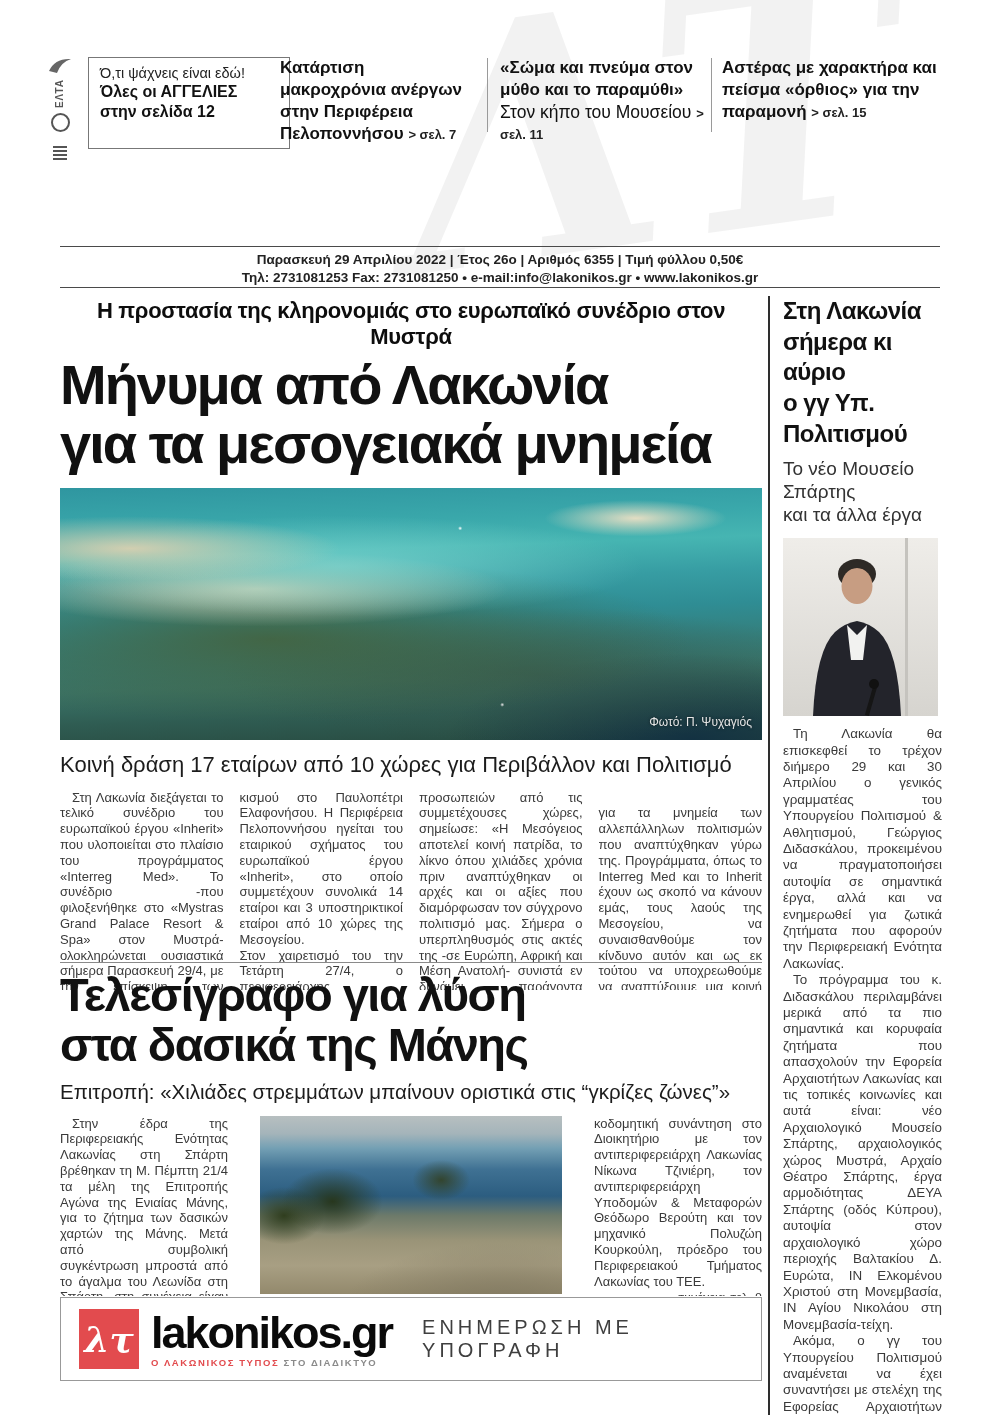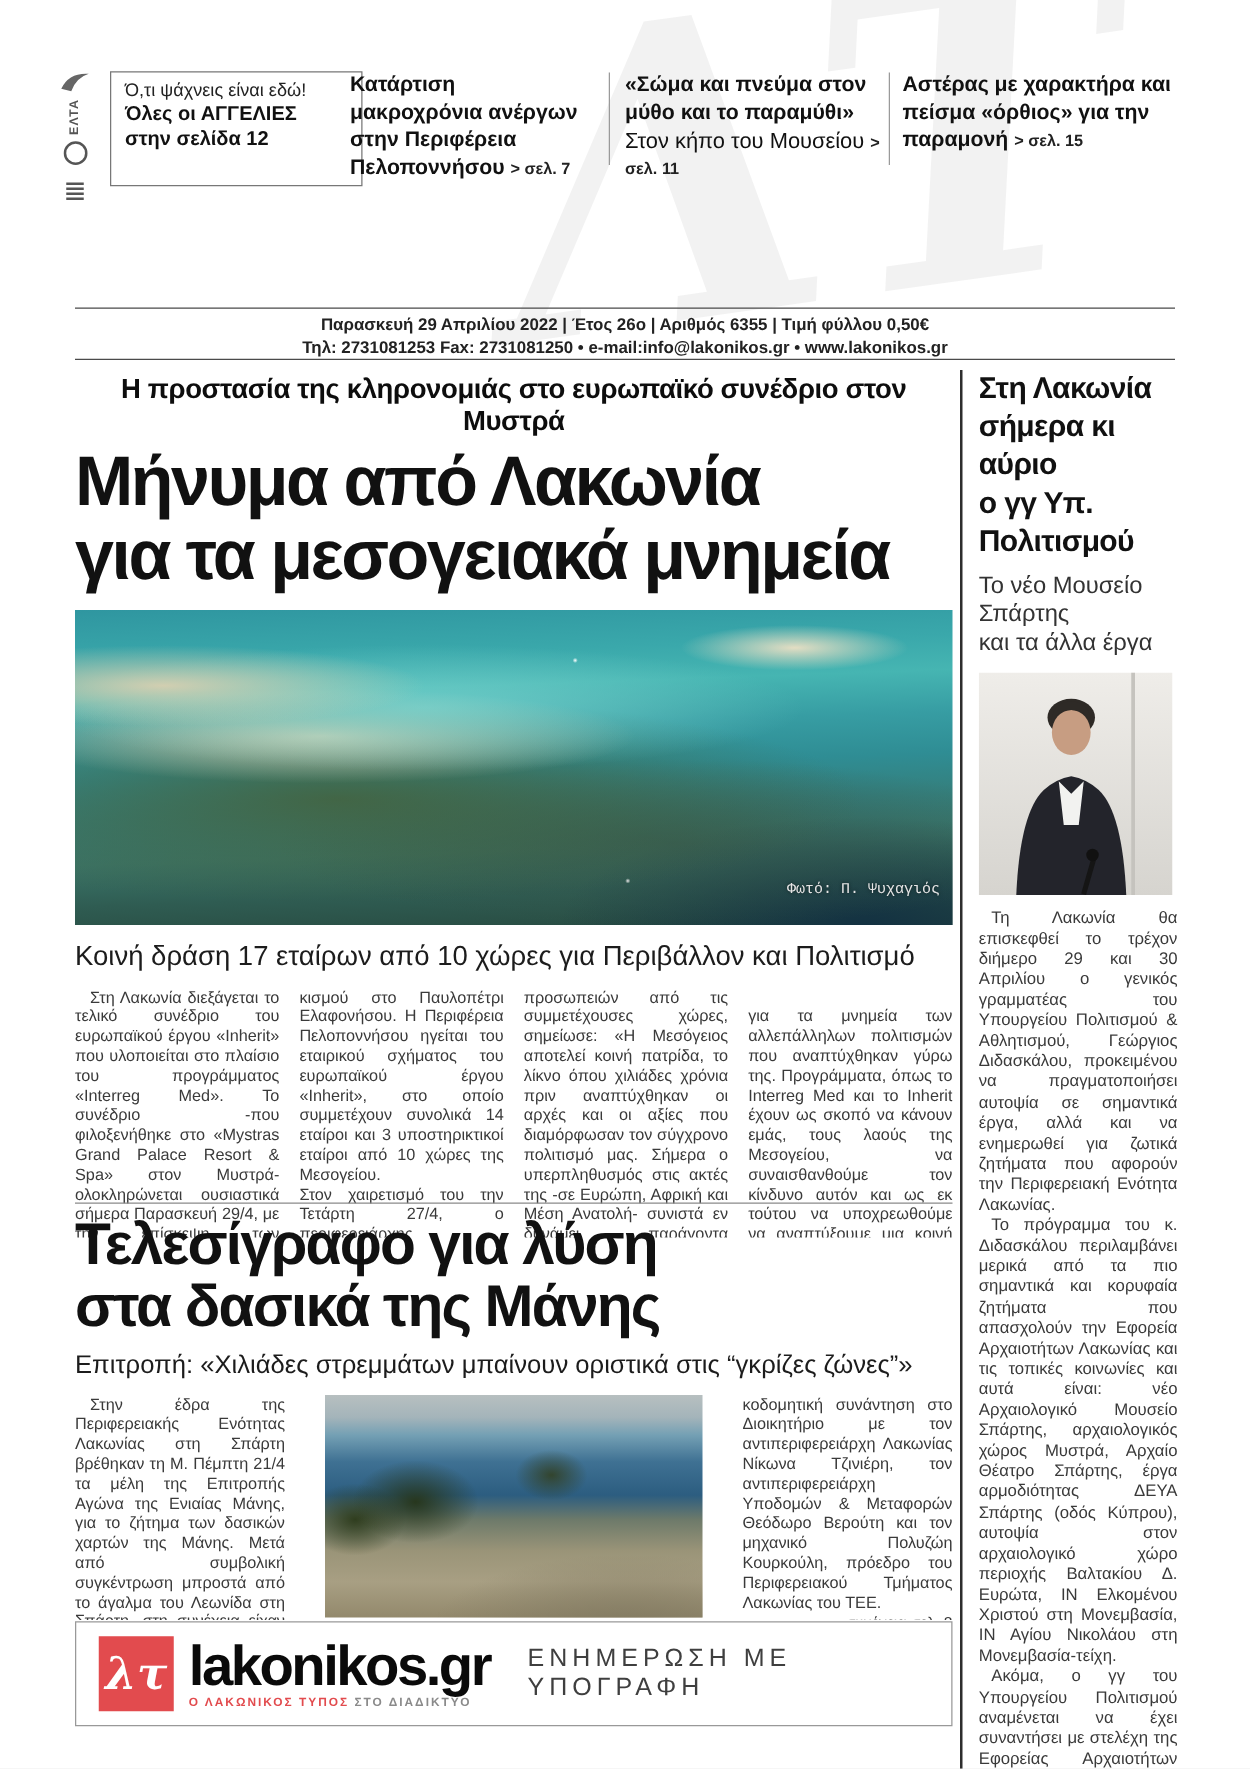--- a/index.html
+++ b/index.html
@@ -55,21 +55,21 @@
       radial-gradient(circle 3px at 57% 16%, #ffffff, rgba(255,255,255,0) 70%),
       radial-gradient(circle 3px at 63% 86%, #e8e8e8, rgba(255,255,255,0) 70%),
       radial-gradient(ellipse 130px 26px at 82% 12%, rgba(236,224,196,.95), rgba(236,224,196,0) 70%),
       radial-gradient(ellipse 300px 46px at 10% 24%, rgba(224,209,176,.9), rgba(224,209,176,0) 70%),
       radial-gradient(ellipse 420px 70px at 40% 31%, rgba(125,214,208,.75), rgba(125,214,208,0) 72%),
       radial-gradient(ellipse 360px 54px at 28% 40%, rgba(228,214,182,.85), rgba(228,214,182,0) 70%),
       radial-gradient(ellipse 560px 110px at 30% 60%, rgba(70,94,54,.8), rgba(70,94,54,0) 75%),
       radial-gradient(ellipse 420px 90px at 68% 74%, rgba(52,84,74,.7), rgba(52,84,74,0) 75%),
       radial-gradient(ellipse 340px 120px at 90% 100%, rgba(18,48,66,.95), rgba(18,48,66,0) 72%),
       linear-gradient(178deg,#2f96a0 0%,#3aa8ab 16%,#46b5b2 26%,#379da3 38%,#2f8d94 50%,#357f7c 62%,#3a7468 74%,#2f5c52 86%,#27493f 100%);}
-  .credit{position:absolute;right:10px;bottom:22px;font-size:12px;color:#e6e6e6;text-shadow:0 0 3px rgba(0,0,0,.6);font-family:Liberation Mono, monospace;}
+  .credit{position:absolute;right:10px;bottom:11px;font-size:12px;color:#e6e6e6;text-shadow:0 0 3px rgba(0,0,0,.6);}
   .subhead{margin-top:12px;font-size:22px;font-weight:400;color:#1c1c1c;}
   .cols{margin-top:12px;display:flex;gap:16px;height:200px;overflow:hidden;}
   .col{flex:1;font-size:13px;line-height:15.8px;text-align:justify;color:#3a3a3a;white-space:pre-line;}
   .col-first{text-indent:12px;}
   .cont{display:block;text-align:right;font-size:12.5px;color:#3a3a3a;margin-top:2px;}
   .rule1{left:60px;top:962px;width:702px;height:1px;background:#8a8a8a;}
 
   
   .art2{left:60px;top:970px;width:702px;}
   .hl2{font-size:47px;font-weight:700;letter-spacing:-1.5px;line-height:1.06;color:#111;}

